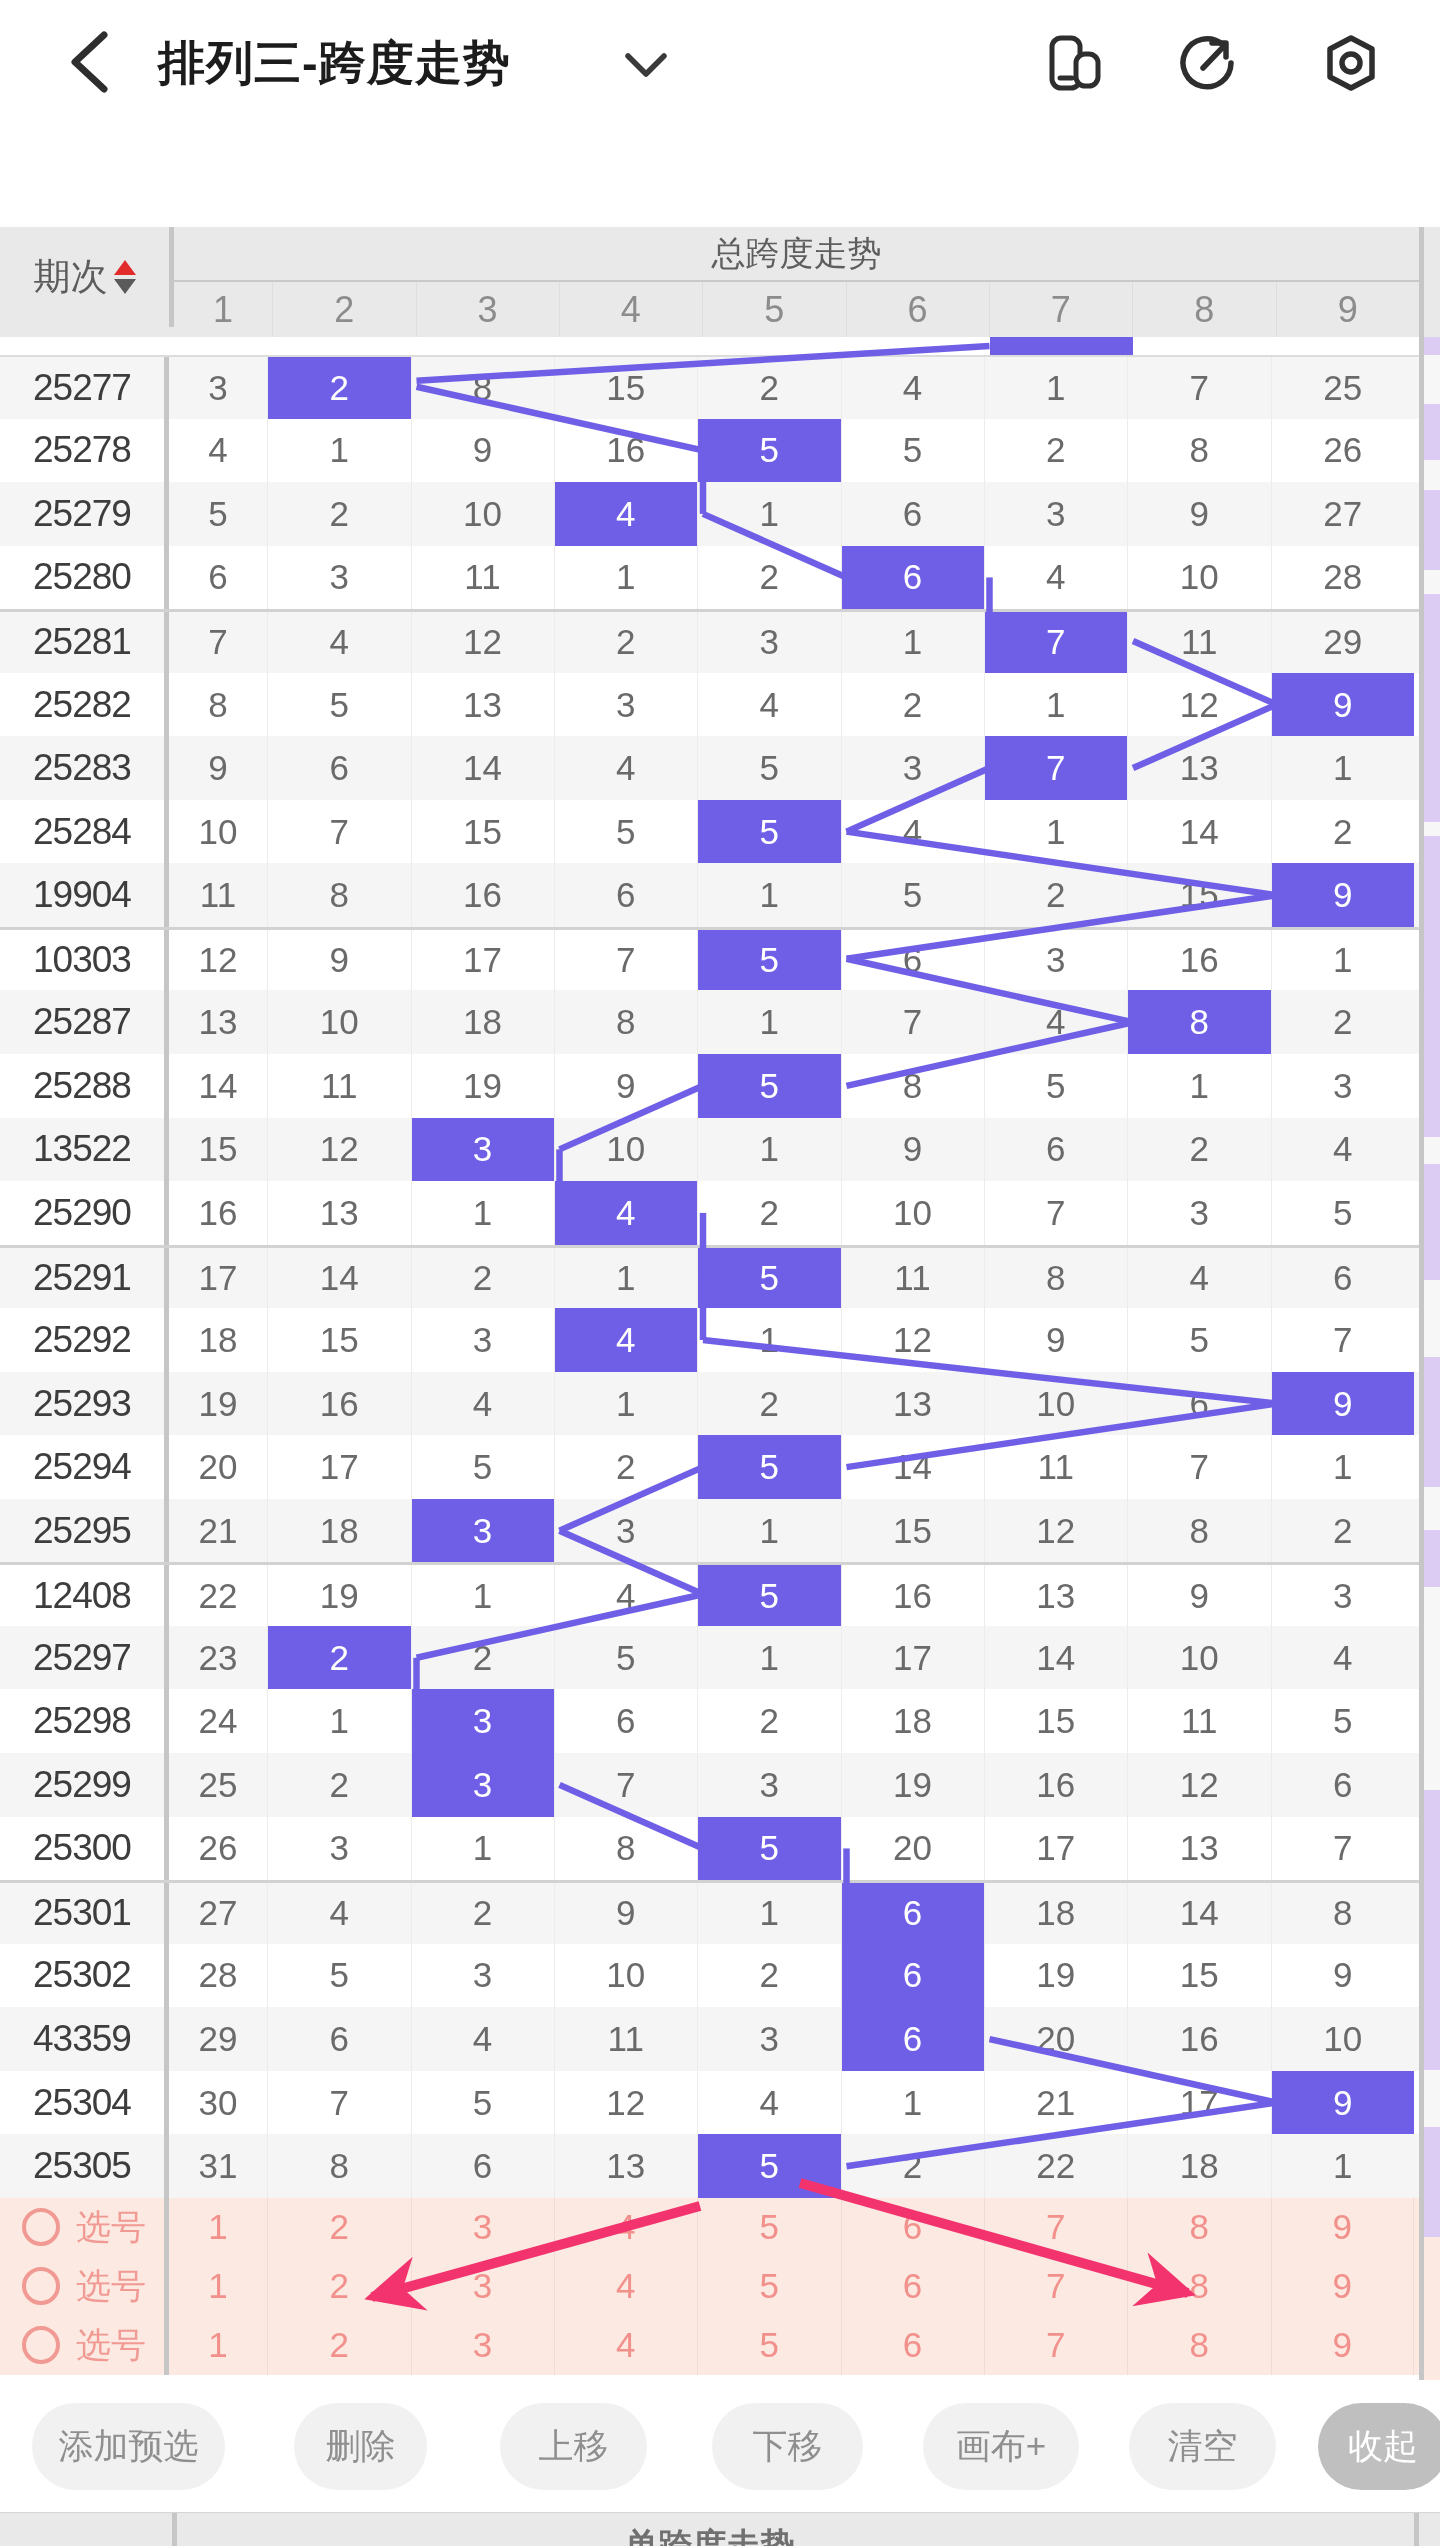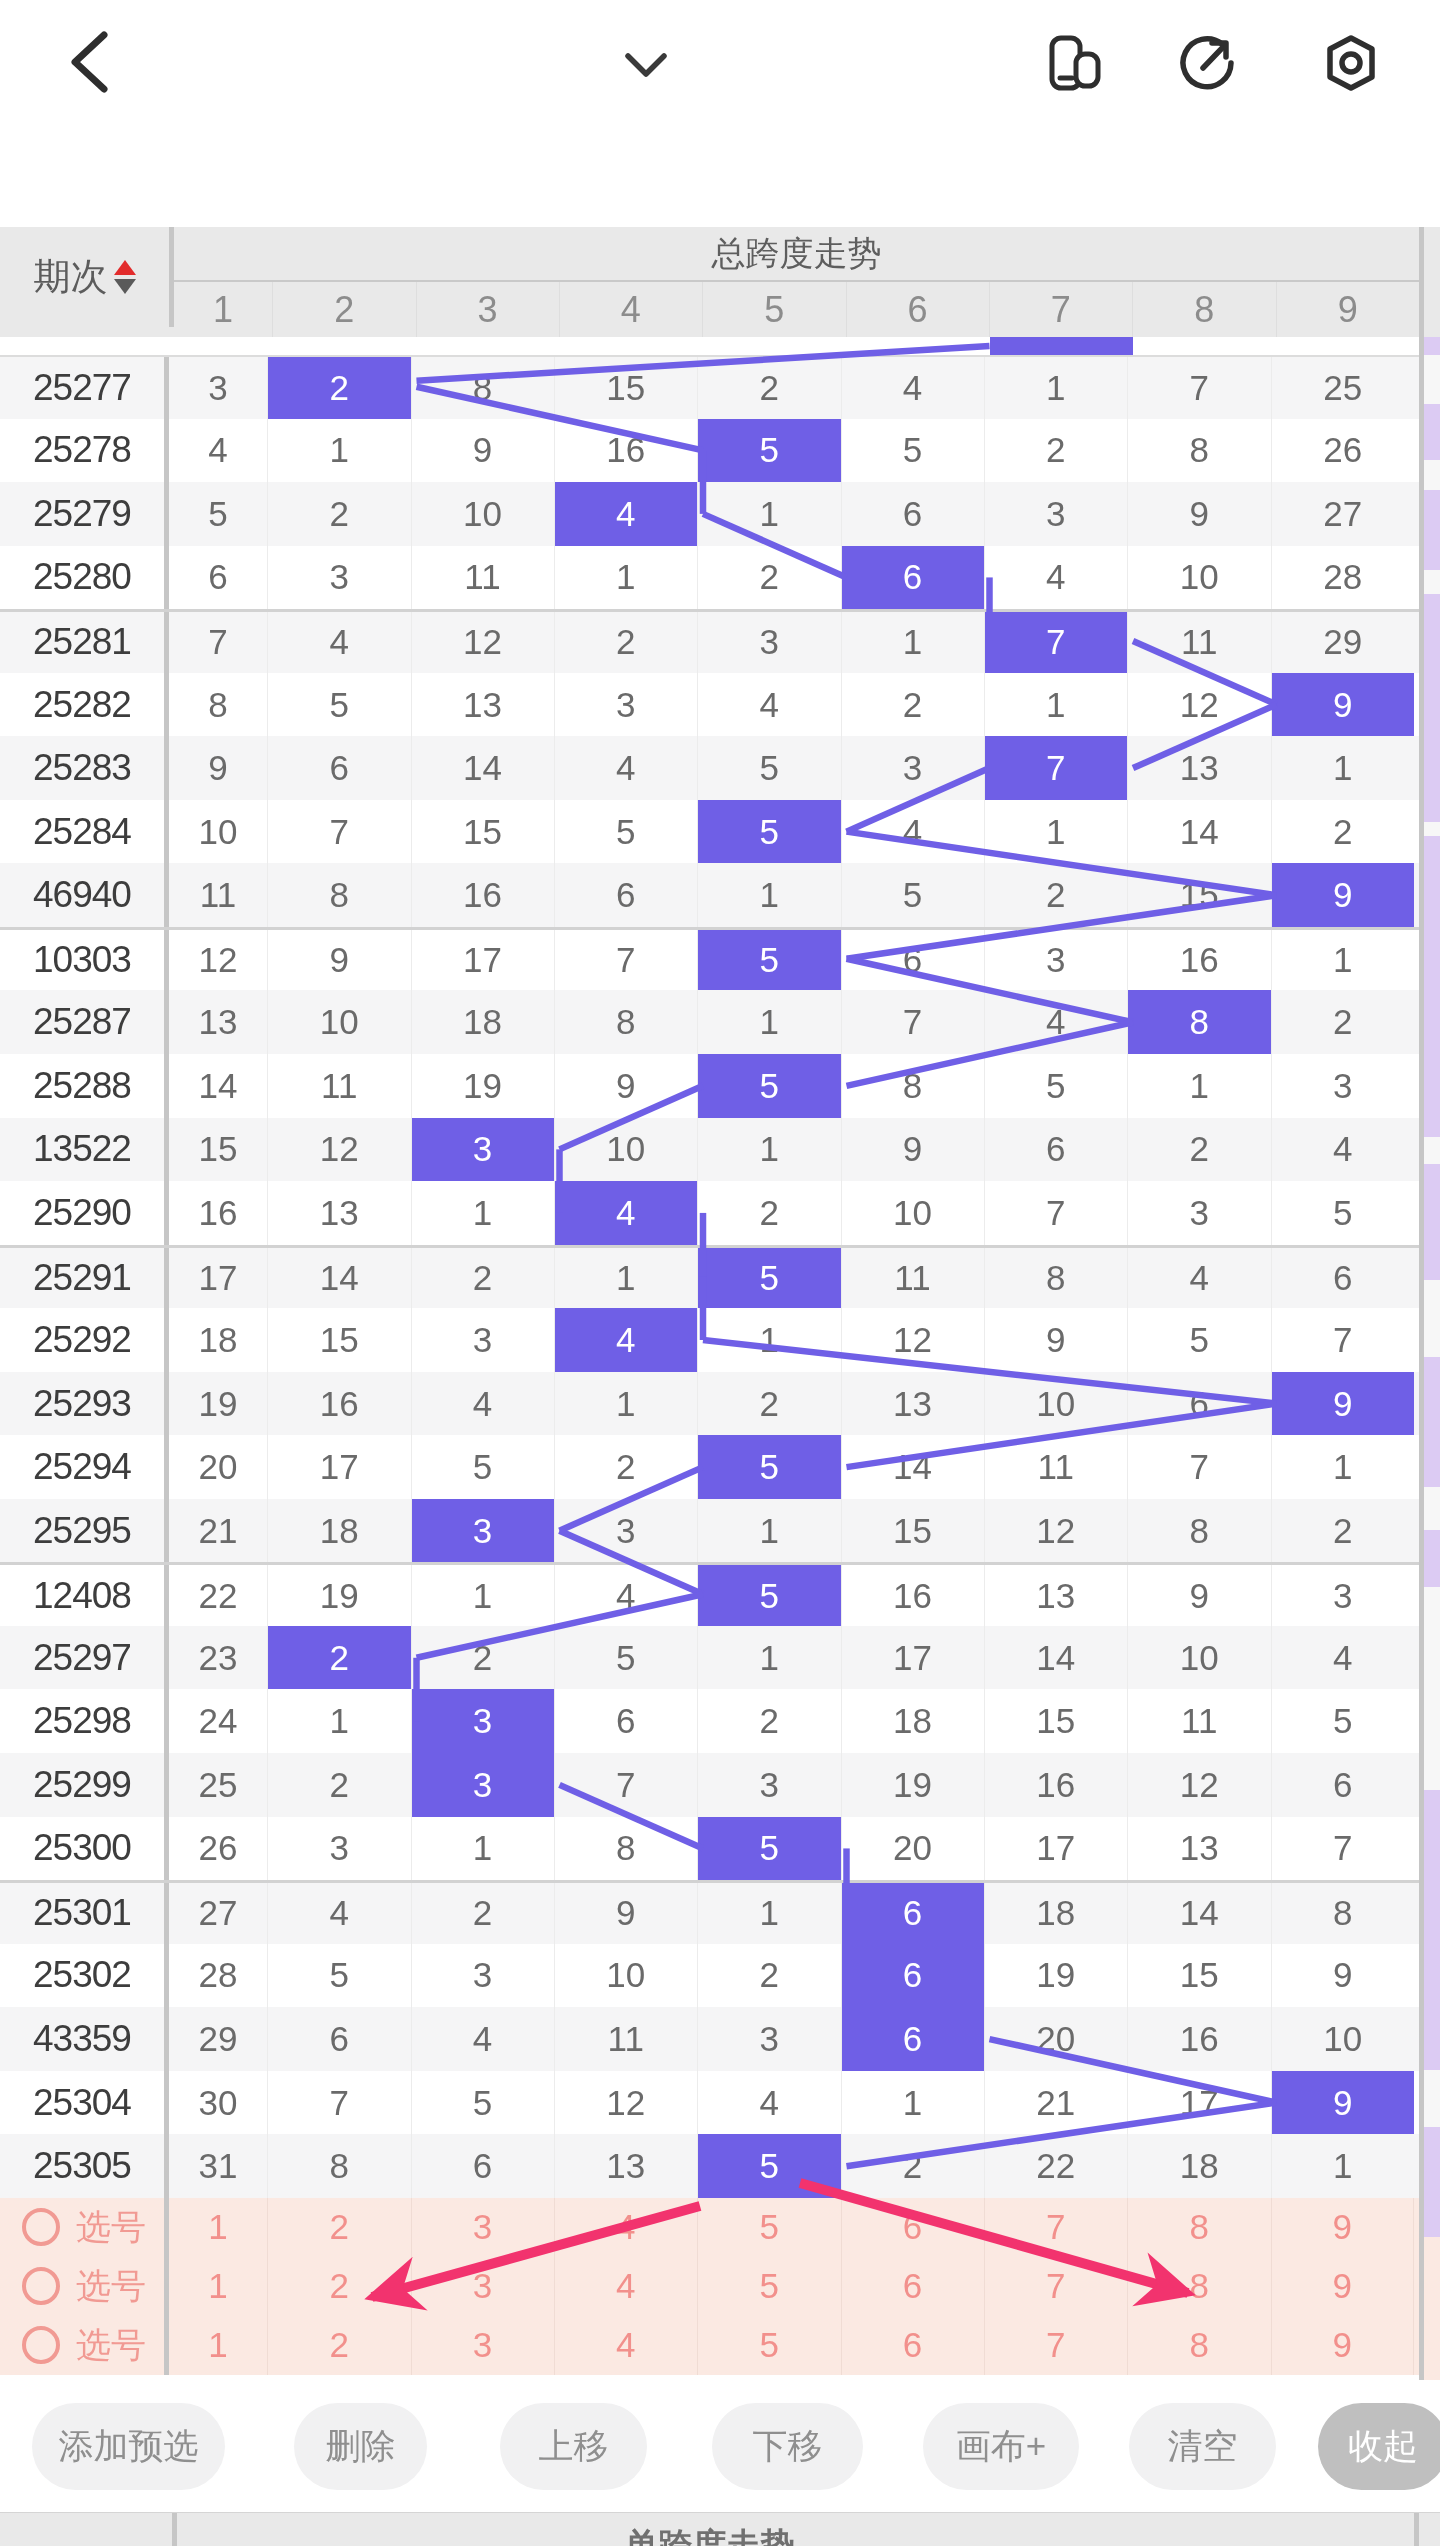--- a/index.html
+++ b/index.html
@@ -63,20 +63,21 @@
 </style>
 </head>
 <body>
 
 <div class="page">
 
   <div class="topbar">
     <svg class="back" viewBox="0 0 46 64">
       <polyline points="38,5 9,32 38,59" fill="none" stroke="#2e2e2e" stroke-width="7" stroke-linecap="round" stroke-linejoin="round"></polyline>
     </svg>
+    <div class="title">排列三-跨度走势</div>
     <svg class="title-caret" viewBox="0 0 44 26">
       <polyline points="4,4 22,22 40,4" fill="none" stroke="#3a3a3a" stroke-width="5.5" stroke-linecap="round" stroke-linejoin="round"></polyline>
     </svg>
     <svg class="tb-icon icon-windows" viewBox="0 0 58 58">
       <rect x="6" y="4" width="28" height="50" rx="9" fill="#fff" stroke="#2e2e2e" stroke-width="5"></rect>
       <rect x="30" y="20" width="22" height="32" rx="9" fill="#fff" stroke="#2e2e2e" stroke-width="5"></rect>
       <line x1="14" y1="44" x2="26" y2="44" stroke="#2e2e2e" stroke-width="5" stroke-linecap="round"></line>
     </svg>
     <svg class="tb-icon icon-share" viewBox="0 0 58 58">
       <path d="M 44 10 A 24 24 0 1 0 53 29" fill="none" stroke="#2e2e2e" stroke-width="5.5" stroke-linecap="round"></path>
@@ -206,21 +207,21 @@
           <div class="cell" style="width: 143.5px;">7</div>
           <div class="cell" style="width: 143px;">15</div>
           <div class="cell" style="width: 143.5px;">5</div>
           <div class="cell hl" style="width: 143.5px;">5</div>
           <div class="cell" style="width: 143px;">4</div>
           <div class="cell" style="width: 143.5px;">1</div>
           <div class="cell" style="width: 143.5px;">14</div>
           <div class="cell last" style="width: 142.5px;">2</div>
         </div>
         <div class="trow g0">
-          <div class="pcell">46940</div>
+          <div class="pcell">19904</div>
           <div class="cell" style="width: 99px;">11</div>
           <div class="cell" style="width: 143.5px;">8</div>
           <div class="cell" style="width: 143px;">16</div>
           <div class="cell" style="width: 143.5px;">6</div>
           <div class="cell" style="width: 143.5px;">1</div>
           <div class="cell" style="width: 143px;">5</div>
           <div class="cell" style="width: 143.5px;">2</div>
           <div class="cell" style="width: 143.5px;">15</div>
           <div class="cell last hl" style="width: 142.5px;">9</div>
         </div>

